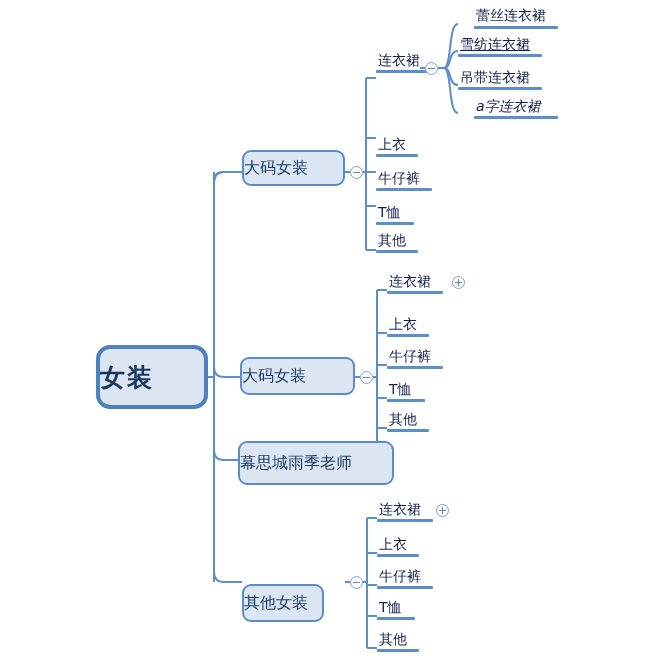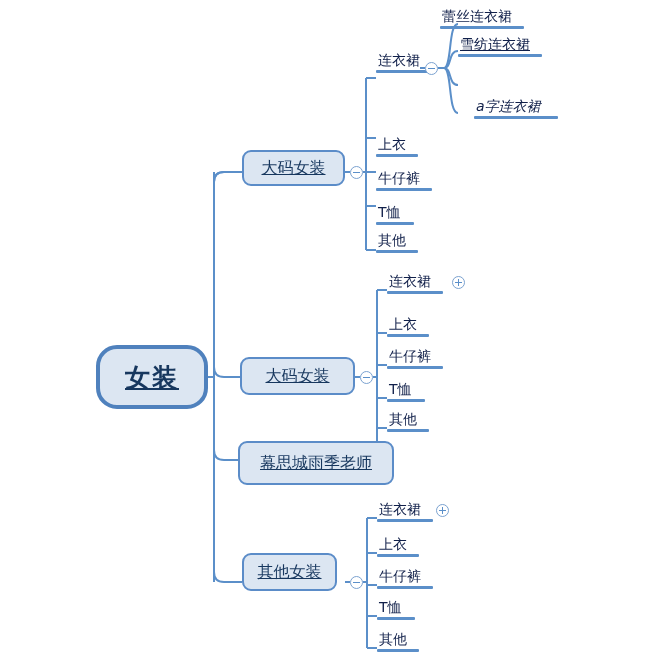--- a/index.html
+++ b/index.html
@@ -9,31 +9,30 @@
     font-family:"DejaVu Sans","Liberation Sans",sans-serif;
     overflow:hidden;
   }
   #canvas{position:relative;width:662px;height:662px;}
   svg.wires{position:absolute;left:0;top:0;width:662px;height:662px;pointer-events:none;}
 
   
   .node{
     position:absolute;
     box-sizing:border-box;
-    display:flex;align-items:center;justify-content:center;
+    display:flex;align-items:center;justify-content:flex-start;
     background:#dce6f2;
     border:2px solid #5b8cc8;
     border-radius:9px;
     color:#17375e;
     white-space:nowrap;
-    text-decoration:underline;
   }
   .node.root{
     border:4px solid #4f81bd;
-    border-radius:21px;
+    border-radius:14px;
     background:#dce6f2;
     font-size:25px;
     font-weight:bold;
     letter-spacing:2px;
   }
   .node.lvl2{
     font-size:16px;
     border-width:2px;
     color:#17375e;
   }
@@ -151,21 +150,21 @@
 
   <div class="node lvl2" style="left:240px;top:357px;width:115px;height:38px;">
     <span>大码女装</span>
   </div>
   <div class="knob" style="left:360px;top:371px;"></div>
 
   <div class="node lvl2" style="left:238px;top:441px;width:156px;height:44px;">
     <span>幕思城雨季老师</span>
   </div>
 
-  <div class="node lvl2" style="left:242px;top:553px;width:95px;height:38px;">
+  <div class="node lvl2" style="left:242px;top:584px;width:82px;height:38px;">
     <span>其他女装</span>
   </div>
   <div class="knob" style="left:350px;top:576px;"></div>
 
   <div class="leaf" style="left:376px;top:52px;width:56px;">
     <span class="txt">连衣裙</span>
     <span class="rule"></span>
   </div>
   <div class="knob" style="left:425px;top:62px;"></div>
 
@@ -179,28 +178,32 @@
   </div>
   <div class="leaf" style="left:376px;top:204px;width:38px;">
     <span class="txt">T恤</span>
     <span class="rule"></span>
   </div>
   <div class="leaf" style="left:376px;top:232px;width:42px;">
     <span class="txt">其他</span>
     <span class="rule"></span>
   </div>
 
-  <div class="leaf" style="left:440px;top:8px;width:84px;">
+  <div class="leaf" style="left:474px;top:8px;width:84px;font-family:Liberation Serif, serif;">
     <span class="txt">蕾丝连衣裙</span>
     <span class="rule"></span>
   </div>
   <div class="leaf" style="left:458px;top:36px;width:84px;text-decoration:underline;">
     <span class="txt">雪纺连衣裙</span>
     <span class="rule"></span>
   </div>
+  <div class="leaf" style="left:458px;top:69px;width:84px;">
+    <span class="txt">吊带连衣裙</span>
+    <span class="rule"></span>
+  </div>
   <div class="leaf" style="left:474px;top:98px;width:84px;font-style:italic;">
     <span class="txt">a字连衣裙</span>
     <span class="rule"></span>
   </div>
 
   <div class="leaf" style="left:387px;top:273px;width:56px;">
     <span class="txt">连衣裙</span>
     <span class="rule"></span>
   </div>
   <div class="knob plus" style="left:452px;top:276px;"></div>

